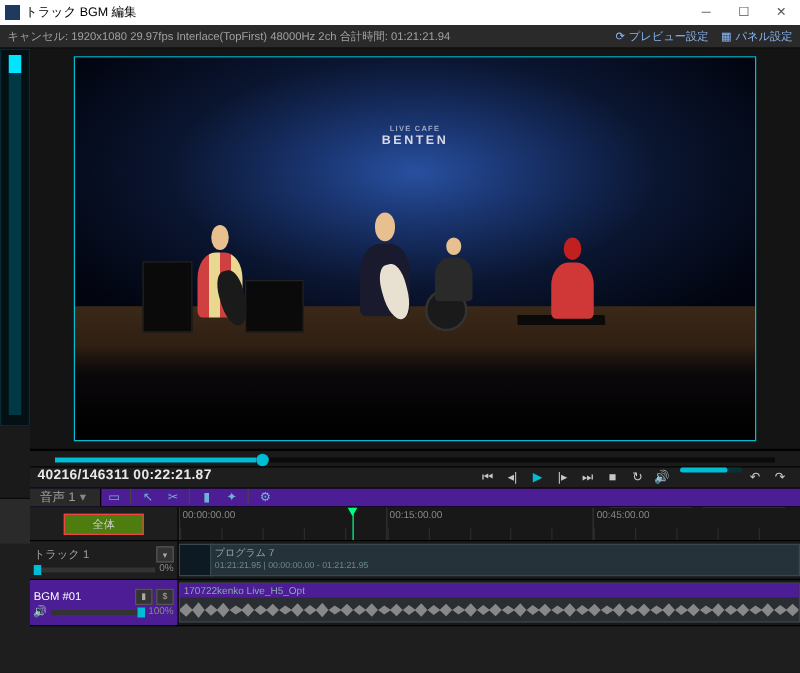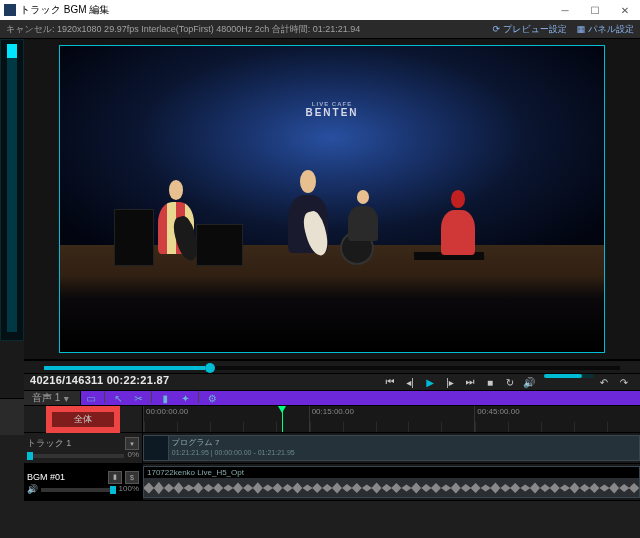--- a/index.html
+++ b/index.html
@@ -49,21 +49,21 @@
 .scrub-track{height:4px;background:#0a0a0a;position:relative;top:1px}
 .scrub-fill{height:100%;background:#00bcd4;width:28%}
 .scrub-thumb{position:absolute;left:28%;top:-3px;width:10px;height:10px;background:#00bcd4;border-radius:50%}
 .transport{height:22px;background:#1e1e1e;display:flex;padding:0 6px;border-top:1px solid #000;border-bottom:1px solid #000}
 .tc{color:#e8e8e8;font-size:11px;font-weight:bold;letter-spacing:.3px}
 .transport .spacer{flex:1}
 .tbtn{width:18px;height:16px;display:flex;align-items:center;justify-content:center;color:#c8c8c8;font-size:10px;margin:0 1px}
 .tbtn.big{color:#00bcd4}
 .vol-slider{width:50px;height:4px;background:#0a3038;border-radius:2px;margin-left:4px;position:relative}
 .vol-slider::after{content:"";position:absolute;left:0;width:75%;top:0;bottom:0;background:#00bcd4;border-radius:2px}
-.toolbar{height:20px;background:#6d28d9;display:flex;border-bottom:1px solid #000}
+.toolbar{height:20px;background:#4c1d95;display:flex;border-bottom:1px solid #000}
 .toolbar .tab{padding:0 8px;height:100%;display:flex;align-items:center;background:#2a2a2a;border-right:1px solid #000;color:#a0a0a0}
 .toolbar .dd{width:12px;text-align:center;color:#888}
 .toolbar .tico{width:20px;height:100%;display:flex;align-items:center;justify-content:center;color:#6ab4d4}
 .toolbar .sep{width:1px;height:12px;background:#444;margin:0 3px}
 .timeline{flex:1;display:flex;flex-direction:column;background:#181818}
 .ruler-row{height:26px;display:flex;border-bottom:1px solid #000}
 .trk-head{width:112px;background:#1e1e1e;border-right:1px solid #000;display:flex;flex-direction:column;justify-content:center;padding:1px 3px;font-size:9px;color:#a0a0a0}
 .ruler{flex:1;position:relative;background:#181818;overflow:hidden}
 .ruler-ticks{position:absolute;inset:0;display:flex}
 .rt{flex:1;border-left:1px solid #333;position:relative;color:#888;font-size:8px}
@@ -73,33 +73,33 @@
 .playhead{position:absolute;top:0;bottom:-60px;left:28%;width:1px;background:#00ff80;z-index:5}
 .playhead::before{content:"";position:absolute;top:0;left:-4px;width:0;height:0;border-left:4px solid transparent;border-right:4px solid transparent;border-top:7px solid #00ff80}
 .track-row{height:30px;display:flex;border-bottom:1px solid #000}
 .track-row.tall{height:36px}
 .trk-head .hr{display:flex;align-items:center;gap:3px}
 .trk-head .name{flex:1}
 .trk-head .btn{width:12px;height:11px;background:#333;border:1px solid #555;font-size:7px;display:flex;align-items:center;justify-content:center;color:#aaa}
 .trk-head .mini-slider{height:4px;background:#333;position:relative;margin-top:2px}
 .trk-head .mini-slider .thumb{position:absolute;width:6px;height:8px;background:#00bcd4;top:-2px}
 .trk-head .pct{color:#888;font-size:8px}
-.trk-head.hl{background:#000000;color:#fff}
+.trk-head.hl{background:#4c1d95;color:#fff}
 .lane{flex:1;position:relative;background:#181818;overflow:hidden}
 .clip{position:absolute;top:2px;bottom:2px;background:#263238;border:1px solid #37474f}
 .clip.vid{left:0;width:5%;background:#0d1a24}
 .clip.prog{left:5%;right:0;background:#26323a}
 .clip .cl-title{font-size:8px;color:#8aa;padding:1px 3px;white-space:nowrap;overflow:hidden}
 .clip .cl-sub{font-size:7px;color:#6a8a8a;padding:0 3px;white-space:nowrap}
 .clip.audio{left:0;right:0;background:#2a2e32}
-.clip.audio .cl-title{background:#000000}
+.clip.audio .cl-title{background:#4c1d95}
 .audiowave{position:absolute;left:0;right:0;top:12px;bottom:0;background:#888;clip-path:polygon(0 45%,1% 20%,2% 48%,3% 15%,4% 50%,5% 25%,6% 48%,7% 18%,8% 50%,9% 30%,10% 47%,11% 20%,12% 50%,13% 28%,14% 48%,15% 22%,16% 50%,17% 30%,18% 48%,19% 20%,20% 50%,21% 28%,22% 48%,23% 18%,24% 50%,25% 30%,26% 48%,27% 22%,28% 50%,29% 28%,30% 48%,31% 20%,32% 50%,33% 30%,34% 48%,35% 22%,36% 50%,37% 28%,38% 48%,39% 20%,40% 50%,41% 28%,42% 48%,43% 22%,44% 50%,45% 30%,46% 48%,47% 20%,48% 50%,49% 28%,50% 48%,51% 22%,52% 50%,53% 30%,54% 48%,55% 20%,56% 50%,57% 28%,58% 48%,59% 22%,60% 50%,61% 30%,62% 48%,63% 20%,64% 50%,65% 28%,66% 48%,67% 22%,68% 50%,69% 30%,70% 48%,71% 20%,72% 50%,73% 28%,74% 48%,75% 22%,76% 50%,77% 30%,78% 48%,79% 20%,80% 50%,81% 28%,82% 48%,83% 22%,84% 50%,85% 30%,86% 48%,87% 20%,88% 50%,89% 28%,90% 48%,91% 22%,92% 50%,93% 30%,94% 48%,95% 20%,96% 50%,97% 28%,98% 48%,99% 22%,100% 48%,100% 52%,99% 78%,98% 52%,97% 72%,96% 50%,95% 80%,94% 52%,93% 70%,92% 50%,91% 78%,90% 52%,89% 72%,88% 50%,87% 80%,86% 52%,85% 70%,84% 50%,83% 78%,82% 52%,81% 72%,80% 50%,79% 80%,78% 52%,77% 70%,76% 50%,75% 78%,74% 52%,73% 72%,72% 50%,71% 80%,70% 52%,69% 70%,68% 50%,67% 78%,66% 52%,65% 72%,64% 50%,63% 80%,62% 52%,61% 70%,60% 50%,59% 78%,58% 52%,57% 72%,56% 50%,55% 80%,54% 52%,53% 70%,52% 50%,51% 78%,50% 52%,49% 72%,48% 50%,47% 80%,46% 52%,45% 70%,44% 50%,43% 78%,42% 52%,41% 72%,40% 50%,39% 80%,38% 52%,37% 72%,36% 50%,35% 78%,34% 52%,33% 70%,32% 50%,31% 80%,30% 52%,29% 72%,28% 50%,27% 78%,26% 52%,25% 70%,24% 50%,23% 82%,22% 52%,21% 72%,20% 50%,19% 80%,18% 52%,17% 70%,16% 50%,15% 78%,14% 52%,13% 72%,12% 50%,11% 80%,10% 53%,9% 70%,8% 50%,7% 82%,6% 52%,5% 75%,4% 50%,3% 85%,2% 52%,1% 80%,0 55%)}
 .footer{height:36px;background:#2a2a2a;display:flex;align-items:center;justify-content:flex-end;padding:0 12px;gap:8px;border-top:1px solid #000}
 .footer .fbtn{min-width:64px;height:20px;background:#3a3a3a;border:1px solid #555;color:#ddd;display:flex;align-items:center;justify-content:center;font-size:10px}
-.whole-btn{background:#7f1d1d;border:6px solid #ef4444;padding:1px 22px;color:#ccc;font-size:9px;align-self:center;margin:auto}
+.whole-btn{background:#4d7c0f;border:1px solid #ef4444;padding:1px 22px;color:#ccc;font-size:9px;align-self:center;margin:auto}
 </style>
 </head>
 <body>
 
 <div class="titlebar">
   <div class="t-icon"></div>
   <span>トラック BGM 編集</span>
   <div class="t-spacer"></div>
   <div class="t-btn">─</div>
   <div class="t-btn">☐</div>

